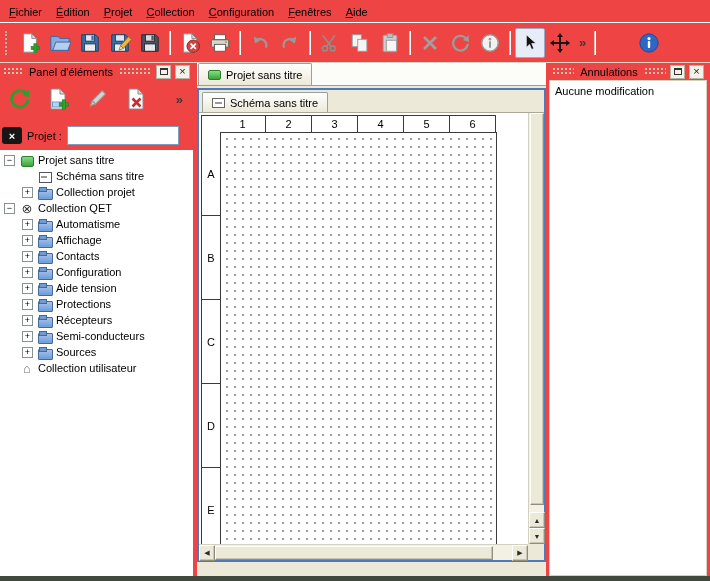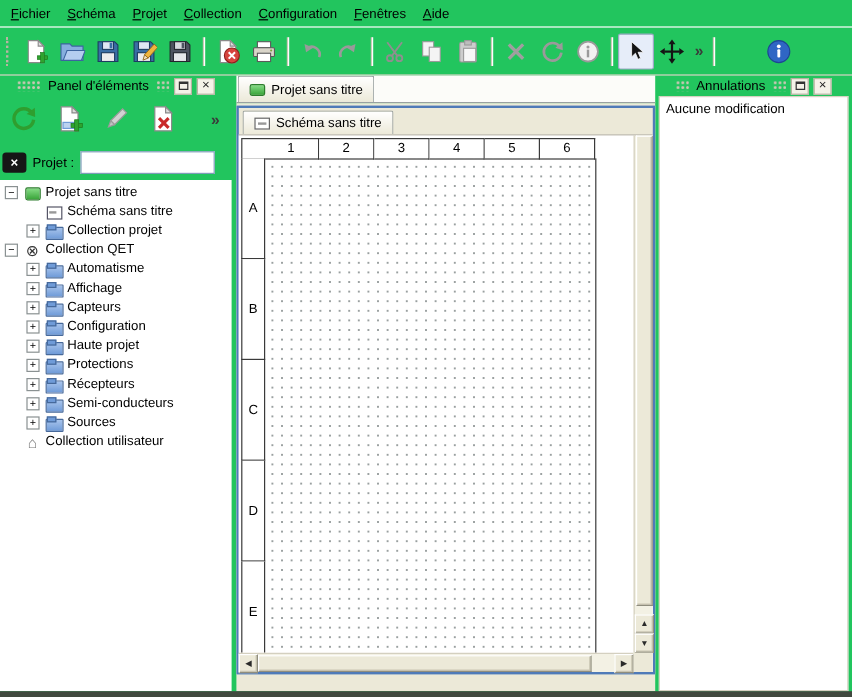--- a/index.html
+++ b/index.html
@@ -1,18 +1,18 @@
 <!DOCTYPE html>
 <html><head>
 <meta charset="utf-8">
 <style>
   *{box-sizing:border-box;margin:0;padding:0;}
   html,body{overflow:hidden;}
   body{width:710px;height:581px;font-family:"Liberation Sans","DejaVu Sans",sans-serif;font-size:11px;color:#000;background:#ece9d8;}
-  #app{position:relative;width:710px;height:581px;background:#22c55e;}
+  #app{position:relative;width:710px;height:581px;background:#ef4444;}
 
   
   #menubar{height:22px;display:flex;align-items:center;padding-left:2px;}
   .menu-item{display:inline-block;padding:4px 7px 3px;cursor:default;}
   .menu-item::first-letter{text-decoration:underline;}
 
   
   #toolbar{height:41px;display:flex;align-items:center;padding:0 3px;border-top:1px solid #ffffff;border-bottom:1px solid #d9d5c6;}
   .tbtn{width:30px;height:30px;display:flex;align-items:center;justify-content:center;flex:none;}
   .tbtn.pressed{background:#e6edf9;border:1px solid #9aa9c4;border-radius:2px;}
@@ -24,21 +24,21 @@
   
   #content{position:absolute;top:63px;left:0;width:710px;height:513px;display:flex;}
   #left-dock{width:193px;flex:none;display:flex;flex-direction:column;}
   .splitter{flex:none;}
   #splitter-left{width:4px;}
   #splitter-right{width:3px;}
   #center{width:349px;flex:none;display:flex;flex-direction:column;}
   #right-dock{flex:1;display:flex;flex-direction:column;padding-right:3px;}
 
   
-  .dock-titlebar{height:17px;flex:none;display:flex;align-items:center;padding:0 14px;gap:4px;}
+  .dock-titlebar{height:17px;flex:none;display:flex;align-items:center;padding:0 3px;gap:4px;}
   .dock-grip{height:9px;background-image:radial-gradient(circle,#cbc7b4 1px,transparent 1.3px);background-size:4px 4px;flex:1;}
   .dock-grip.small{flex:0 0 20px;}
   .dock-title{flex:none;padding:0 2px;white-space:nowrap;}
   .dock-btn{flex:none;width:15px;height:14px;border:1px solid #b7b3a2;background:#f4f2e8;display:flex;align-items:center;justify-content:center;font-size:11px;line-height:1;color:#222;cursor:default;}
   .float-glyph{width:8px;height:7px;border:1px solid #333;border-top-width:2px;}
 
   
   #element-toolbar{height:38px;display:flex;align-items:center;padding:2px 4px;flex:none;}
   .ebtn{width:30px;height:30px;display:flex;align-items:center;justify-content:center;margin-right:9px;flex:none;}
   #element-toolbar .chevron{margin-left:auto;margin-right:2px;}
@@ -99,21 +99,21 @@
 
   #bottom-strip{position:absolute;left:0;bottom:0;width:710px;height:5px;background:#41493f;}
 </style>
 </head>
 <body>
 
 <div id="app">
 
   <div id="menubar">
       <span class="menu-item">Fichier</span>
-      <span class="menu-item">Schéma</span>
+      <span class="menu-item">Édition</span>
       <span class="menu-item">Projet</span>
       <span class="menu-item">Collection</span>
       <span class="menu-item">Configuration</span>
       <span class="menu-item">Fenêtres</span>
       <span class="menu-item">Aide</span>
     </div>
 
   <div id="toolbar">
     <div class="tgrip"></div>
 
@@ -353,31 +353,31 @@
             <span class="tree-label">Automatisme</span>
           </div>
           <div class="tree-row" style="padding-left: 22px;">
             <span class="expander">+</span>
             <span class="titem-icon icon-folder"></span>
             <span class="tree-label">Affichage</span>
           </div>
           <div class="tree-row" style="padding-left: 22px;">
             <span class="expander">+</span>
             <span class="titem-icon icon-folder"></span>
-            <span class="tree-label">Capteurs</span>
+            <span class="tree-label">Contacts</span>
           </div>
           <div class="tree-row" style="padding-left: 22px;">
             <span class="expander">+</span>
             <span class="titem-icon icon-folder"></span>
             <span class="tree-label">Configuration</span>
           </div>
           <div class="tree-row" style="padding-left: 22px;">
             <span class="expander">+</span>
             <span class="titem-icon icon-folder"></span>
-            <span class="tree-label">Haute projet</span>
+            <span class="tree-label">Aide tension</span>
           </div>
           <div class="tree-row" style="padding-left: 22px;">
             <span class="expander">+</span>
             <span class="titem-icon icon-folder"></span>
             <span class="tree-label">Protections</span>
           </div>
           <div class="tree-row" style="padding-left: 22px;">
             <span class="expander">+</span>
             <span class="titem-icon icon-folder"></span>
             <span class="tree-label">Récepteurs</span>

